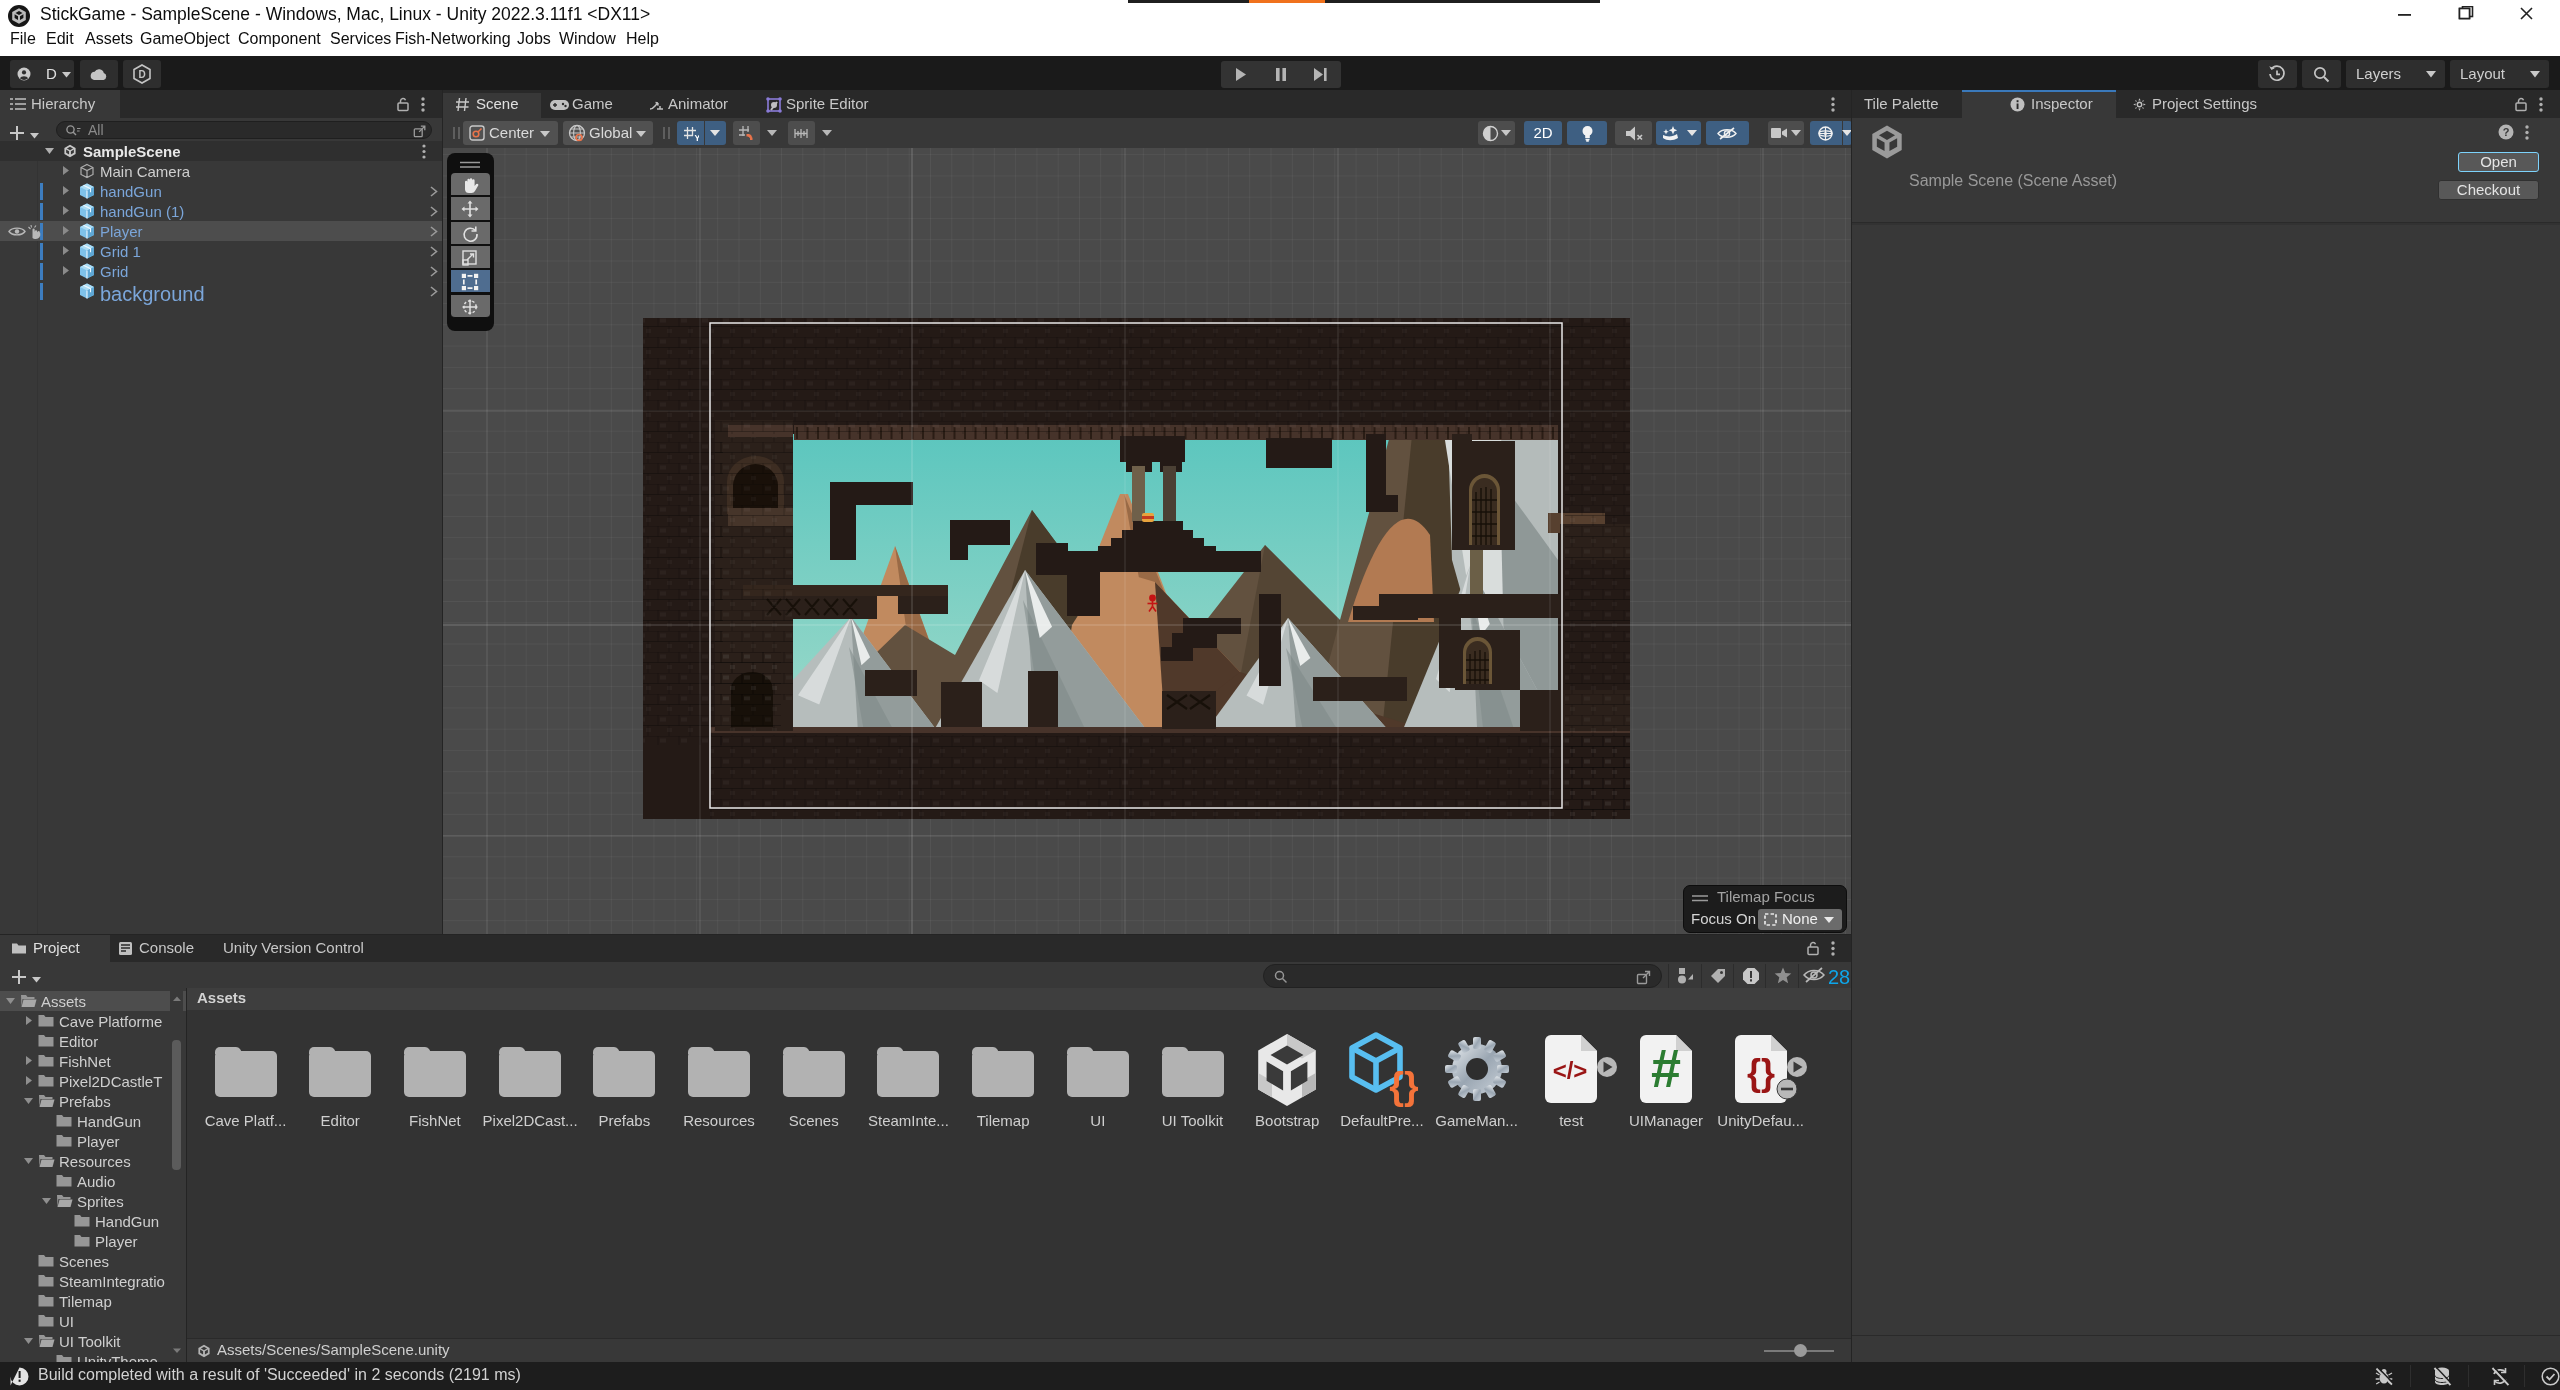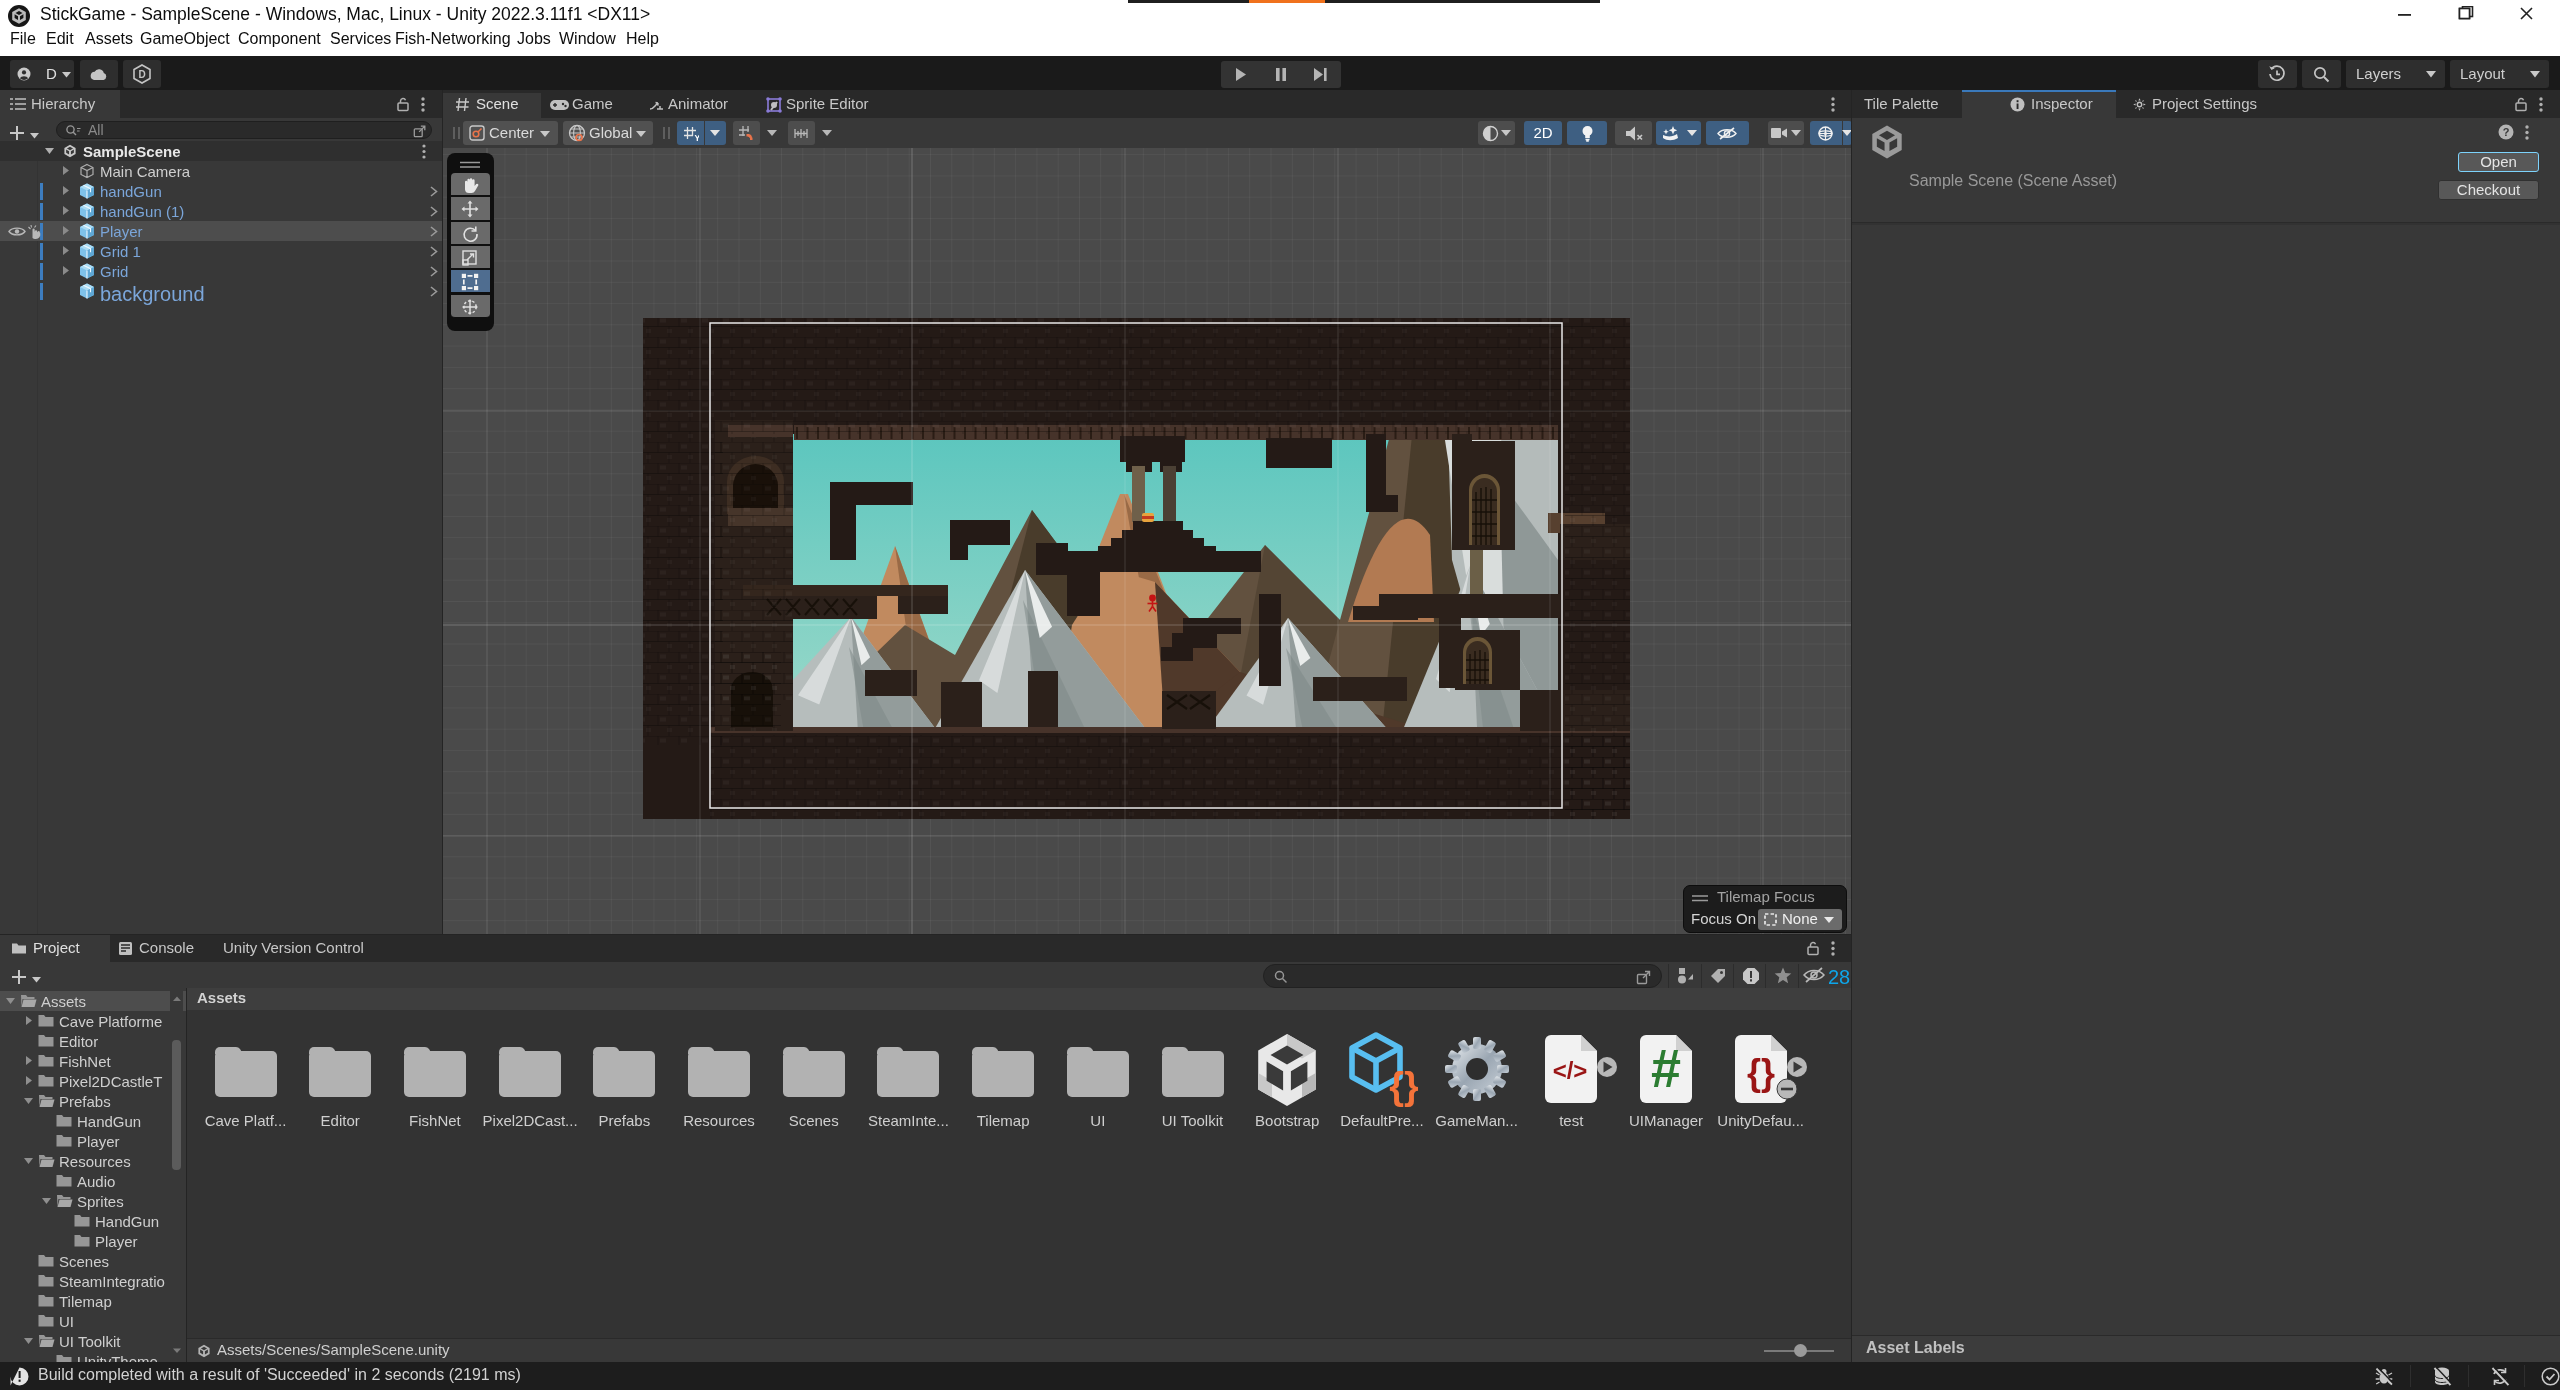--- a/index.html
+++ b/index.html
@@ -872,23 +872,20 @@
       <circle cx="2" cy="2" r="1.7" fill="#b0b0b0"></circle>
       <circle cx="2" cy="7.5" r="1.7" fill="#b0b0b0"></circle>
       <circle cx="2" cy="13" r="1.7" fill="#b0b0b0"></circle>
     </svg>
   <div class="abs" style="left:606px;top:62px;width:81px;height:20px;background:#585858;border-radius:3px;border:1px solid #7dd3fc;color:#e4e4e4;font-size:15px;text-align:center;line-height:18px;">Open</div>
   <div class="abs" style="left:586px;top:90px;width:101px;height:20px;background:#585858;border-radius:3px;border:1px solid #303030;color:#e4e4e4;font-size:15px;text-align:center;line-height:18px;">Checkout</div>
   <div class="abs" style="left:0;top:132px;width:708px;height:1px;background:#2a2a2a;"></div>
   <div class="abs" style="left:0;top:133px;width:708px;height:2px;background:#323232;"></div>
 
   <div class="abs" style="left:0;top:1245px;width:708px;height:1px;background:#2a2a2a;"></div>
-  <div class="abs" style="left:0;top:1246px;width:708px;height:26px;background:#3c3c3c;">
-    <span class="abs" style="left:14px;top:3px;color:#c0c0c0;font-size:16px;font-weight:bold;">Asset Labels</span>
-  </div>
 </div>
 
 <div class="abs" id="project" style="left:0;top:935px;width:1852px;height:427px;background:#383838;">
   <div class="abs tabbar" style="left:0;top:0;width:1852px;height:27px;">
     <div class="abs tab-active" style="left:0;top:0;width:110px;height:27px;"></div>
     <svg class="abs" style="left:11px;top:6px;" width="16" height="14" viewBox="0 0 16 14">
       <path d="M1 2.5 h5 l1.5 2 h7.5 v8 h-14 Z" fill="#c0c0c0"></path>
     </svg>
     <span class="abs txt" style="left:33px;top:4px;color:#e0e0e0;">Project</span>
     <svg class="abs" style="left:118px;top:6px;" width="15" height="15" viewBox="0 0 15 15">

